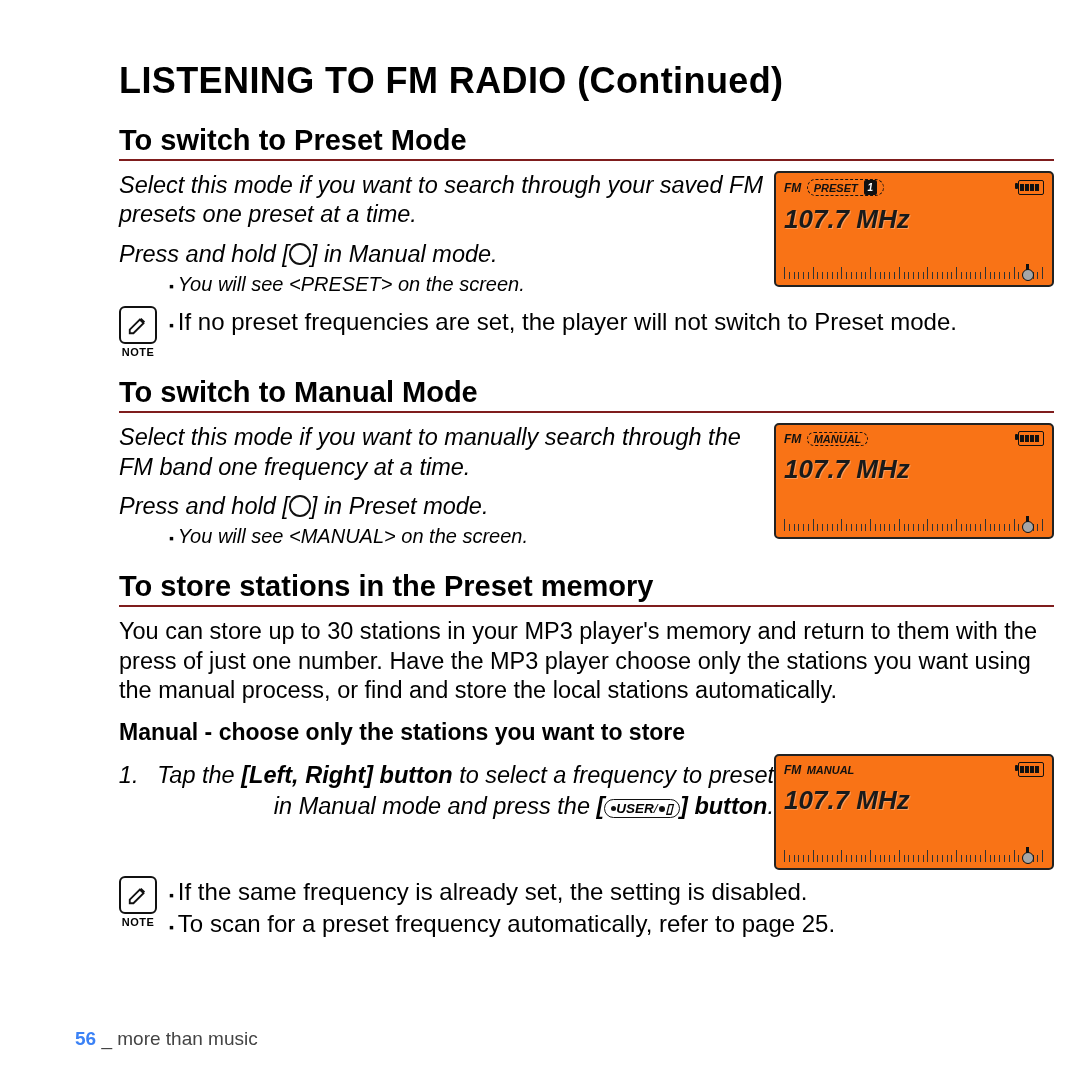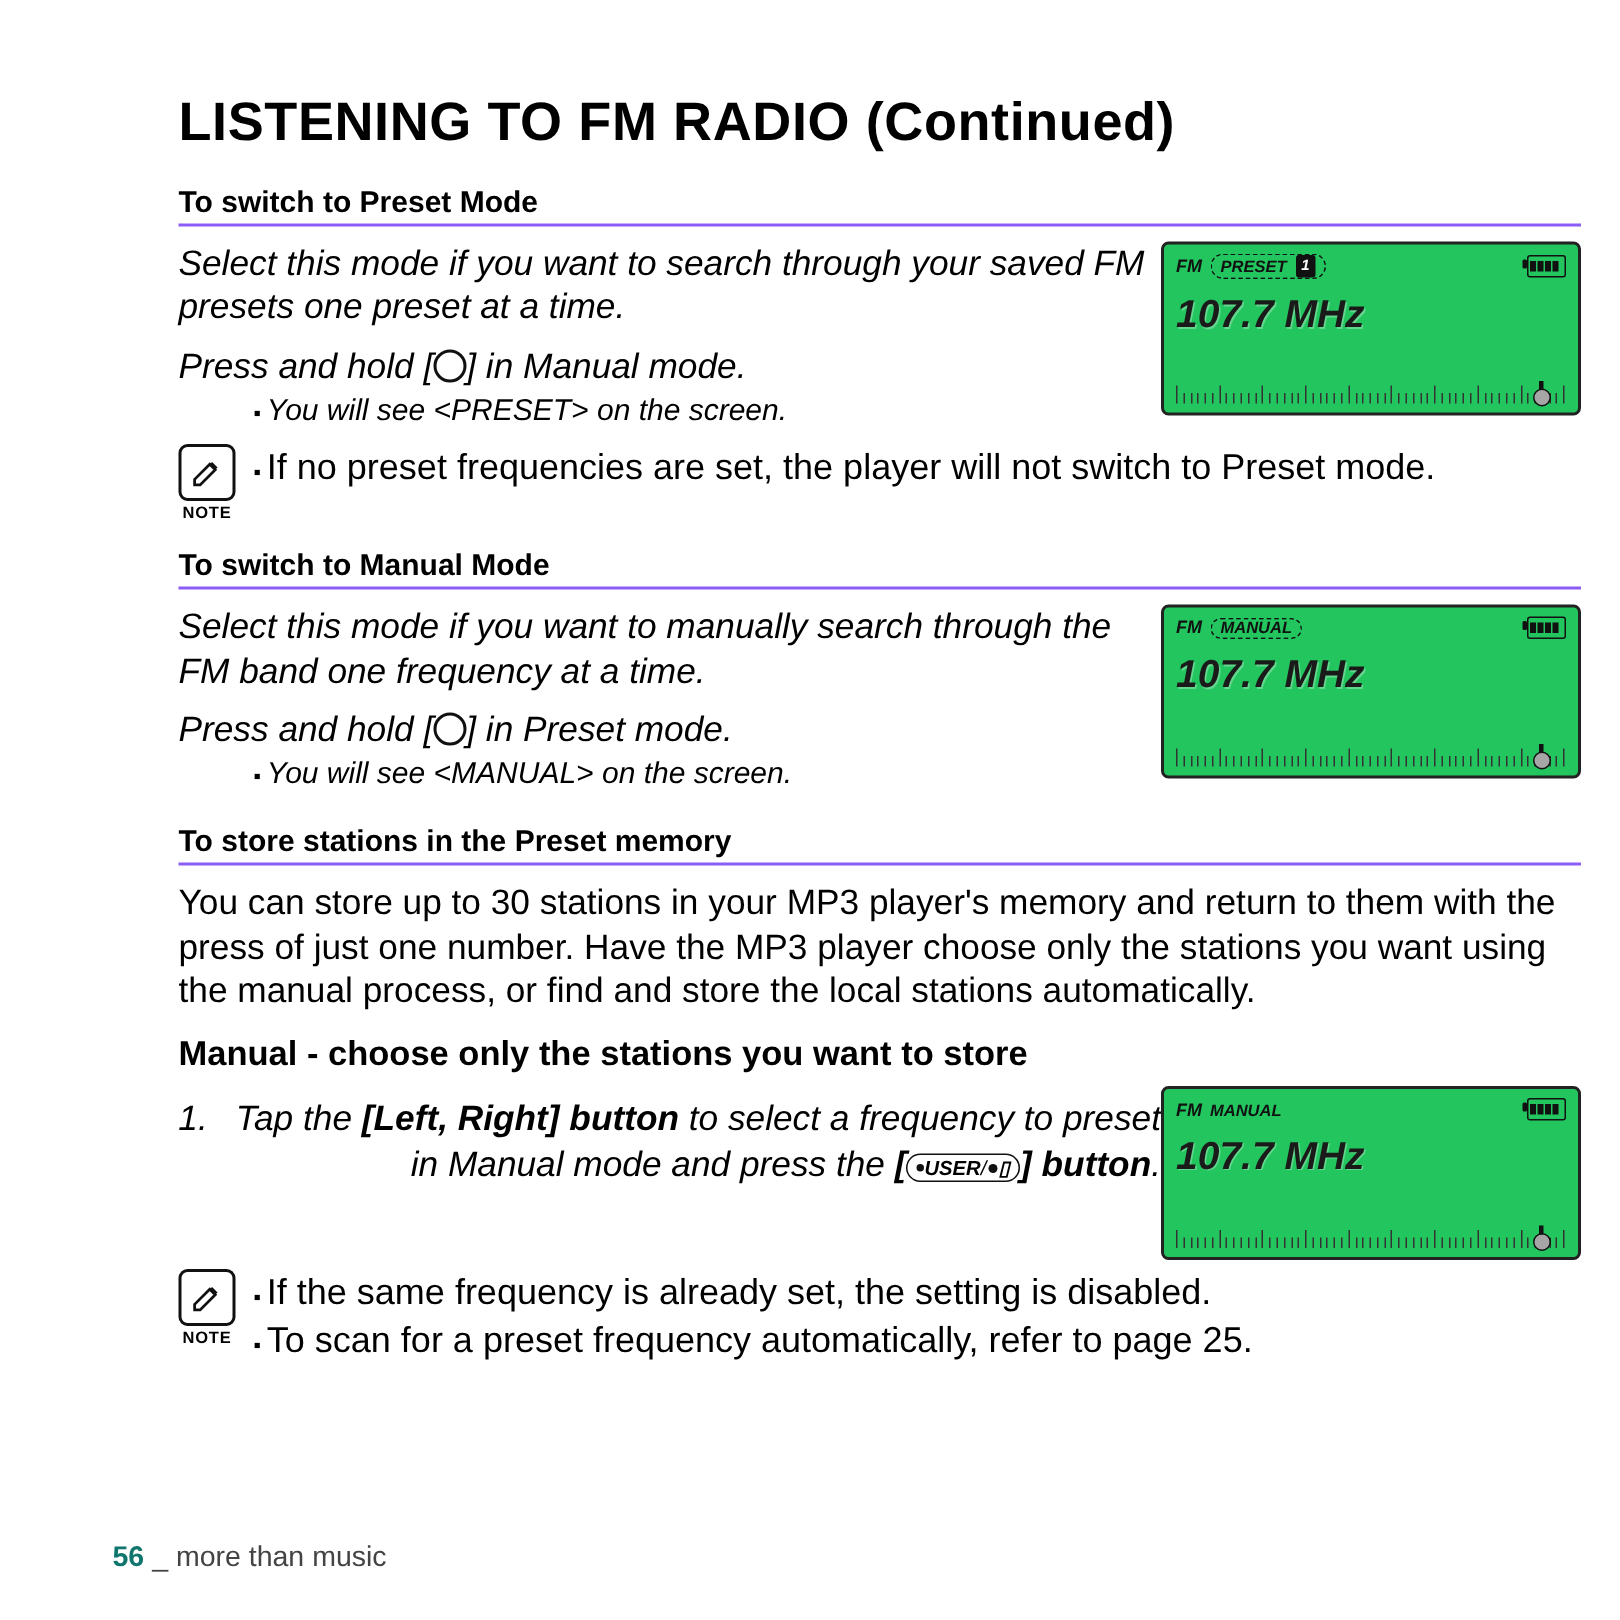--- a/index.html
+++ b/index.html
@@ -18,40 +18,40 @@
     width: 1080px;
     margin-left: 44px;
   }
   h1.main {
     font-size: 36px;
     font-weight: bold;
     margin: 0 0 22px 0;
     letter-spacing: 0.4px;
   }
   h2.sec {
-    font-size: 20px;
+    font-size: 29px;
     font-weight: bold;
-    border-bottom: 2px solid #8b5cf6;
+    border-bottom: 2px solid #7f1d1d;
     margin: 18px 0 10px 0;
     padding-bottom: 2px;
   }
   .body {
     font-size: 23.5px;
     line-height: 1.25;
   }
   .row {
     display: flex;
     align-items: flex-start;
     font-style: italic;
   }
   .col-text { flex: 1 1 auto; }
   .device {
     flex: 0 0 280px;
     height: 116px;
-    background: #22c55e;
+    background: #f97316;
     border: 2px solid #222;
     border-radius: 5px;
     position: relative;
     box-sizing: border-box;
     padding: 6px 8px 4px 8px;
   }
   .device .top {
     display:flex; justify-content:space-between; align-items:center;
     font-size:12px; font-weight:bold; color:#111;
   }
@@ -117,21 +117,21 @@
   .userpill .dot{display:inline-block;width:5px;height:5px;border-radius:50%;background:#111;vertical-align:2px;}
   .userpill .slash{font-weight:normal;}
   .userpill .rec{display:inline-block;width:6px;height:6px;background:#111;border-radius:50%;vertical-align:1px;margin:0 1px;}
   ol.steps {margin:6px 0 0 0;padding-left:26px;text-align:right;}
   ol.steps > li {font-size:23.5px;line-height:1.3;margin-bottom:4px;}
   .bold {font-weight:bold;}
   .subhead {font-size:23px;font-weight:bold;margin:14px 0 8px 0;}
   .footer {
     position:absolute; left:75px; bottom:30px; font-size:19px; color:#444;
   }
-  .footer b{color:#0f766e;}
+  .footer b{color:#3b82f6;}
   .preset-num {
     display:inline-block;width:13px;height:15px;background:#111;color:#fff;
     font-size:10px;text-align:center;line-height:15px;border-radius:2px;
     margin-left:3px;vertical-align:1px;
   }
 </style>
 </head>
 <body>
 
 <div class="page">

